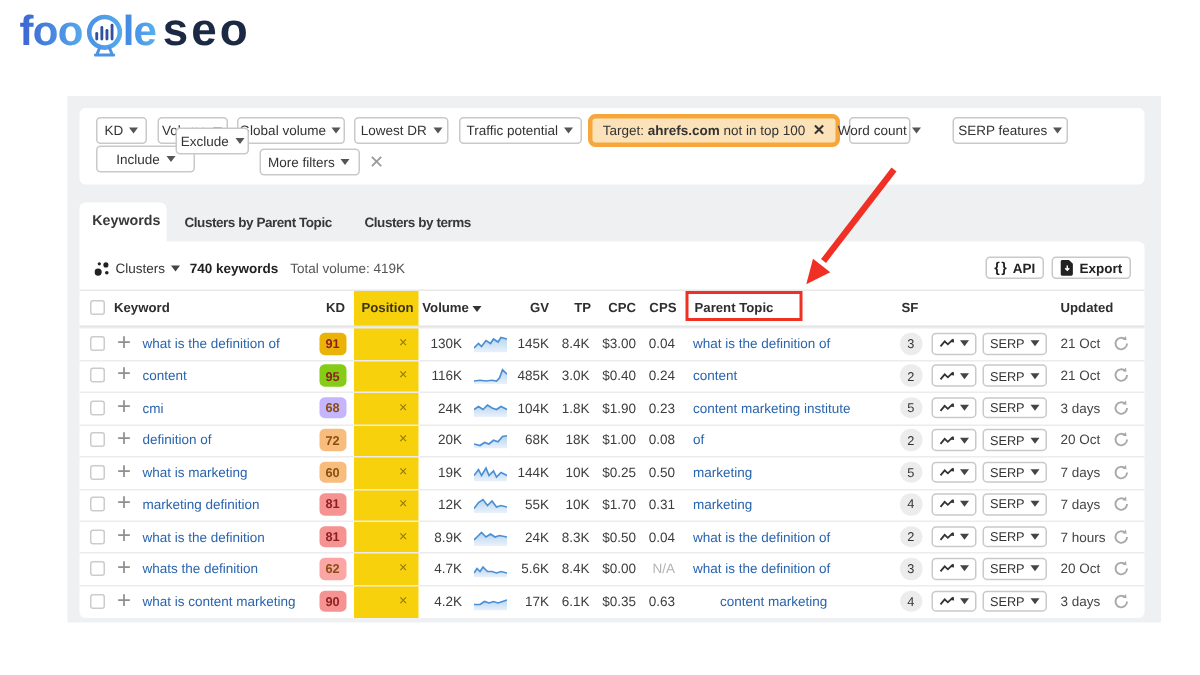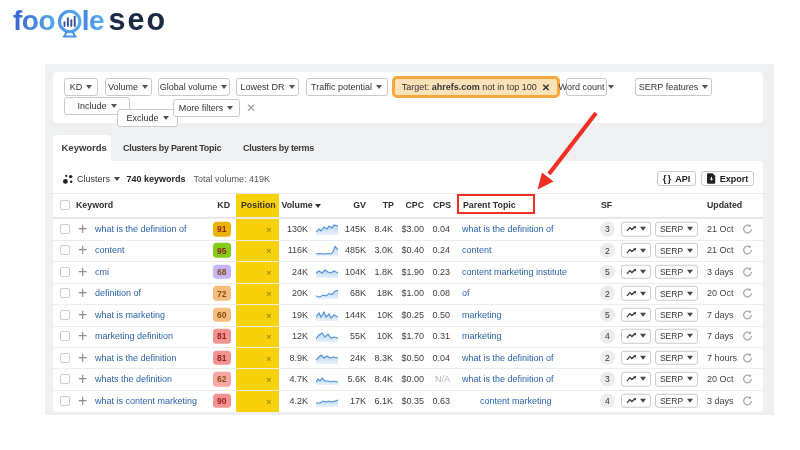--- a/index.html
+++ b/index.html
@@ -68,21 +68,21 @@
 <div class="fbtn" style="left:64px;top:78px;width:34px">KD <span style="display:inline-block;width:0;height:0;border-left:3.5px solid transparent;border-right:3.5px solid transparent;border-top:4px solid #555;vertical-align:middle"></span></div>
 <div class="fbtn" style="left:104.5px;top:78px;width:47px">Volume <span style="display:inline-block;width:0;height:0;border-left:3.5px solid transparent;border-right:3.5px solid transparent;border-top:4px solid #555;vertical-align:middle"></span></div>
 <div class="fbtn" style="left:157.5px;top:78px;width:72px">Global volume <span style="display:inline-block;width:0;height:0;border-left:3.5px solid transparent;border-right:3.5px solid transparent;border-top:4px solid #555;vertical-align:middle"></span></div>
 <div class="fbtn" style="left:236px;top:78px;width:63px">Lowest DR <span style="display:inline-block;width:0;height:0;border-left:3.5px solid transparent;border-right:3.5px solid transparent;border-top:4px solid #555;vertical-align:middle"></span></div>
 <div class="fbtn" style="left:305.5px;top:78px;width:82px">Traffic potential <span style="display:inline-block;width:0;height:0;border-left:3.5px solid transparent;border-right:3.5px solid transparent;border-top:4px solid #555;vertical-align:middle"></span></div>
 <div class="abs" style="left:392px;top:76px;width:168px;height:22px;background:#fbe2b8;border:3px solid #f5a73b;border-radius:5px;font-size:9px;color:#333;display:flex;align-items:center;justify-content:center;white-space:nowrap">Target:&nbsp;<b>ahrefs.com</b>&nbsp;not in top 100&nbsp;&nbsp;<b style="font-size:10px">✕</b></div>
 <div class="fbtn" style="left:566px;top:78px;width:41px">Word count <span style="display:inline-block;width:0;height:0;border-left:3.5px solid transparent;border-right:3.5px solid transparent;border-top:4px solid #555;vertical-align:middle"></span></div>
 <div class="fbtn" style="left:635px;top:78px;width:77px">SERP features <span style="display:inline-block;width:0;height:0;border-left:3.5px solid transparent;border-right:3.5px solid transparent;border-top:4px solid #555;vertical-align:middle"></span></div>
 
 <div class="fbtn" style="left:64px;top:97px;width:66px">Include <span style="display:inline-block;width:0;height:0;border-left:3.5px solid transparent;border-right:3.5px solid transparent;border-top:4px solid #555;vertical-align:middle"></span></div>
-<div class="fbtn" style="left:117px;top:109px;width:61px">Exclude <span style="display:inline-block;width:0;height:0;border-left:3.5px solid transparent;border-right:3.5px solid transparent;border-top:4px solid #555;vertical-align:middle"></span></div>
+<div class="fbtn" style="left:117px;top:85px;width:49px">Exclude <span style="display:inline-block;width:0;height:0;border-left:3.5px solid transparent;border-right:3.5px solid transparent;border-top:4px solid #555;vertical-align:middle"></span></div>
 <div class="fbtn" style="left:172.5px;top:99px;width:67px">More filters <span style="display:inline-block;width:0;height:0;border-left:3.5px solid transparent;border-right:3.5px solid transparent;border-top:4px solid #555;vertical-align:middle"></span></div>
 <div class="abs" style="left:246px;top:101px;color:#9a9a9a;font-size:12px">✕</div>
 
 <div class="abs" style="left:53px;top:134.5px;width:58px;height:27px;background:#fff;border-radius:4px 4px 0 0"></div>
 <div class="tablabel" style="left:61.5px;top:142px">Keywords</div>
 <div class="tablabel" style="left:123px;top:142.5px;font-size:9px;letter-spacing:-0.3px">Clusters by Parent Topic</div>
 <div class="tablabel" style="left:243px;top:142.5px;font-size:9px;letter-spacing:-0.3px">Clusters by terms</div>
 
 <div class="abs" style="left:53px;top:161px;width:710px;height:251px;background:#fff;border-radius:0 4px 4px 4px"></div>
 

